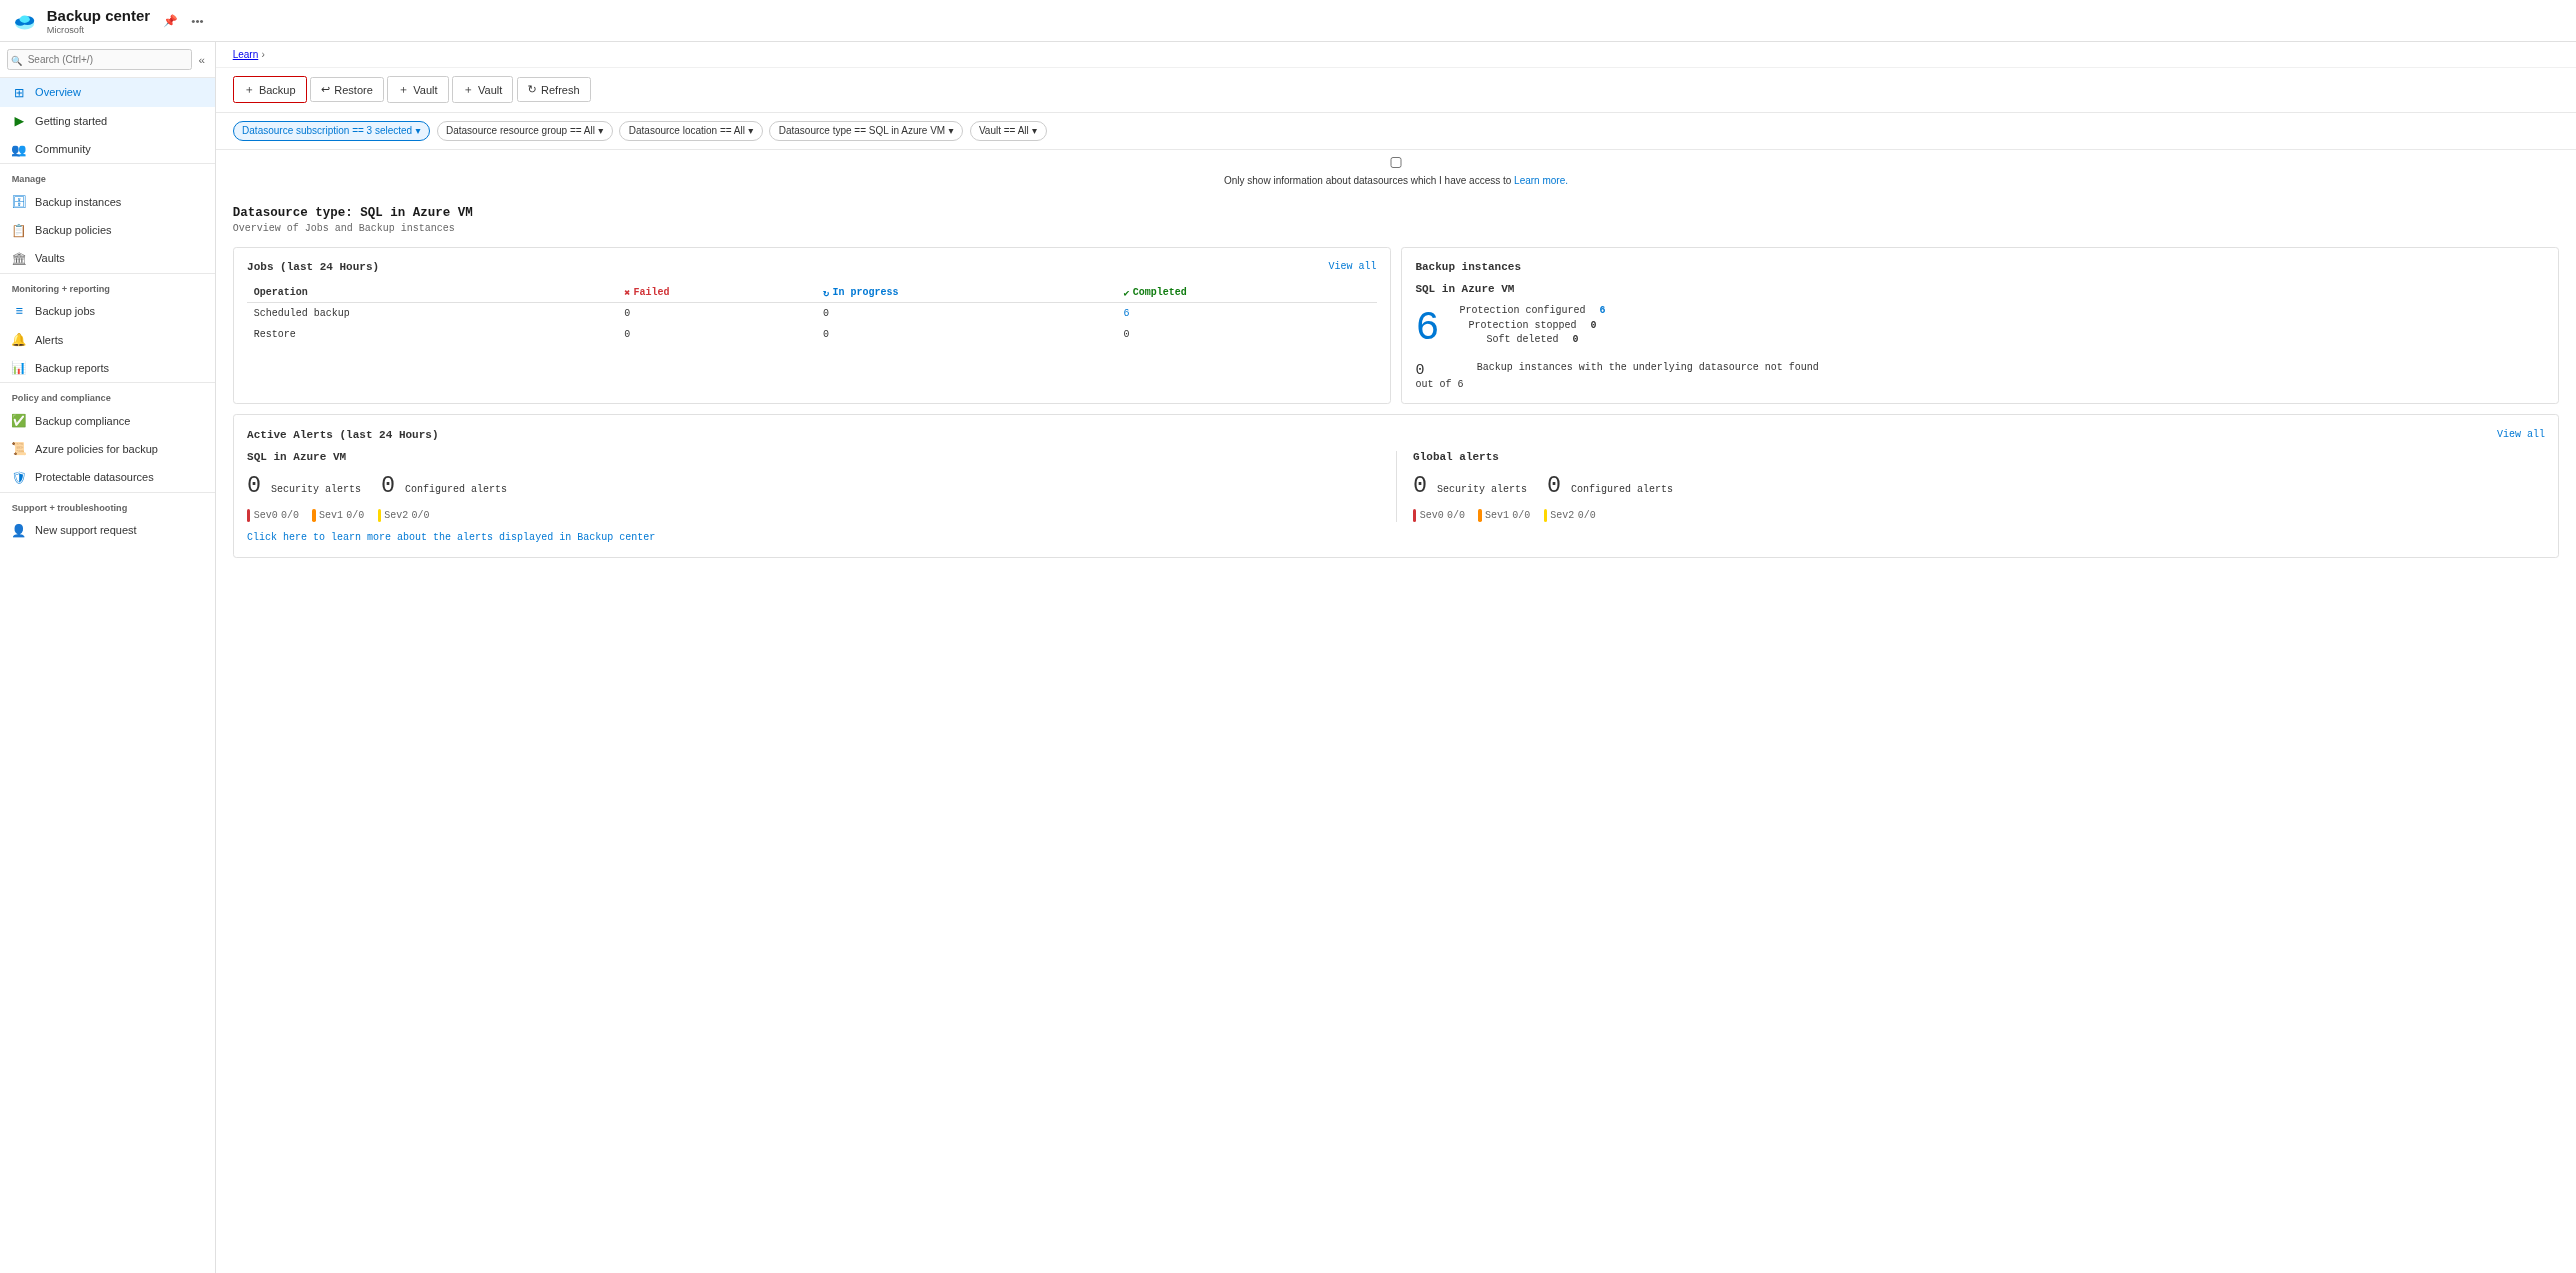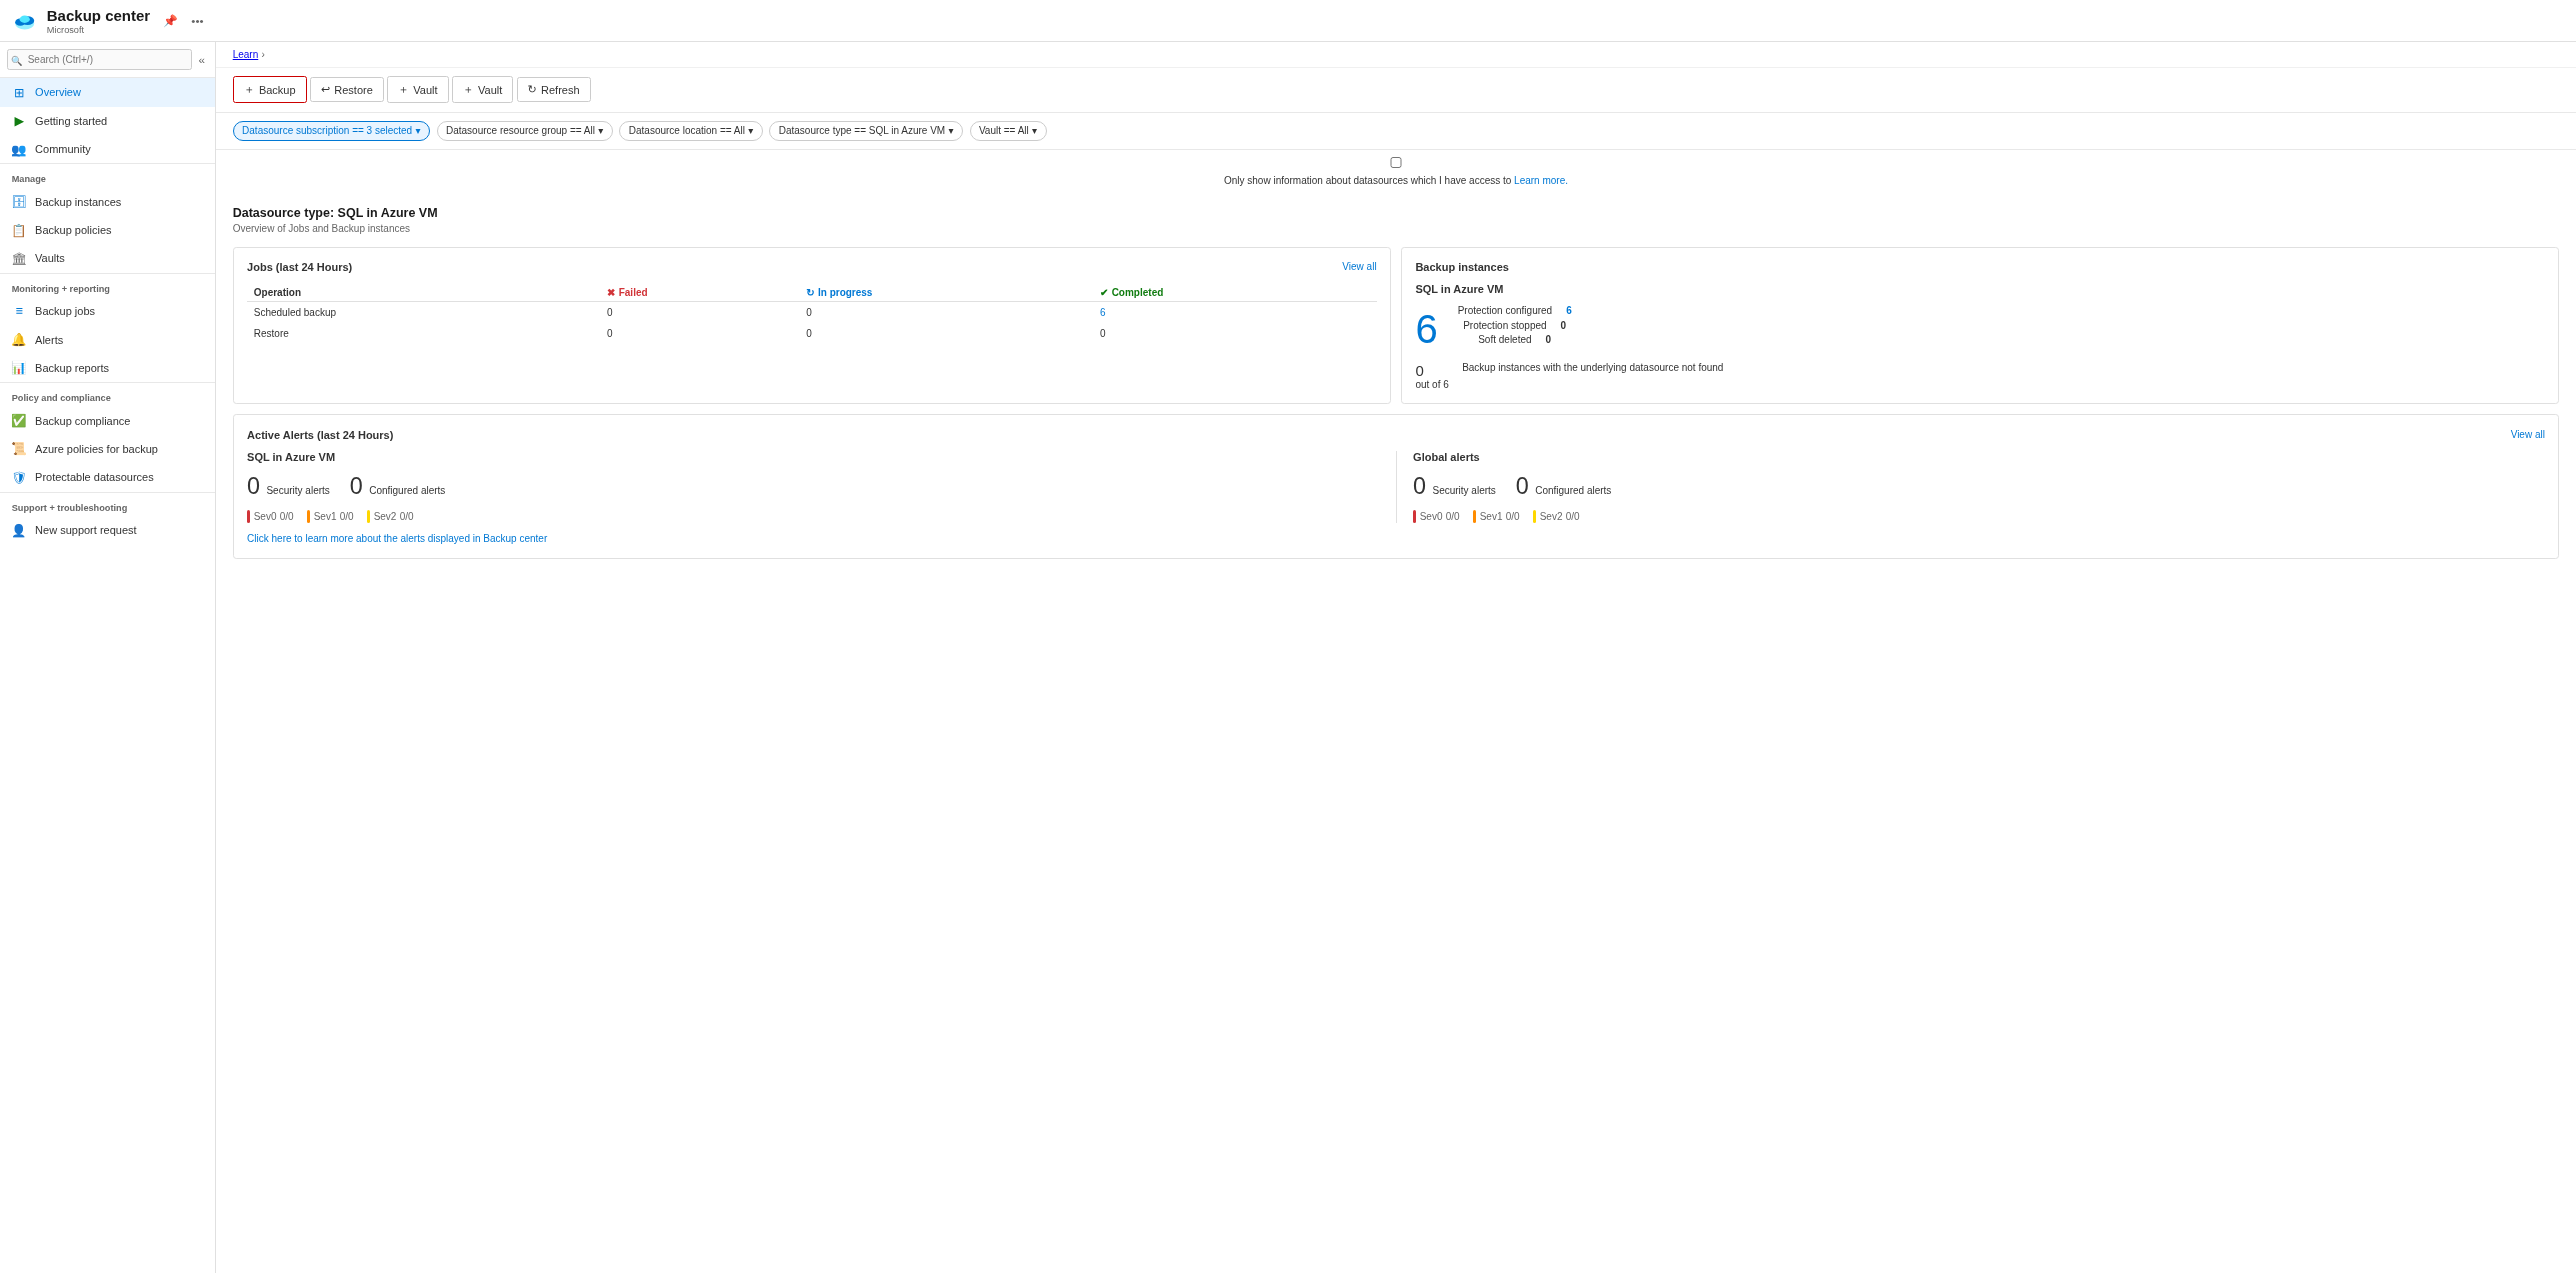--- a/index.html
+++ b/index.html
@@ -44,21 +44,21 @@
     .filter-chip { display: flex; align-items: center; gap: 3.3px; padding: 3.3px 8.4px; border: 0.8px solid #ccc; border-radius: 11.7px; font-size: 10px; cursor: pointer; background: #fff; }
     .filter-chip.active { background: #e8f4ff; border-color: #0078d4; color: #0078d4; }
 
     
     .info-bar { padding: 6.7px 16.7px; display: flex; align-items: center; gap: 6.7px; background: #fff; flex-direction: column; }
     .info-bar input[type=checkbox] { width: 11.7px; height: 11.7px; }
     .info-bar-text { font-size: 10px; color: #333; }
     .info-bar-link { color: #0078d4; text-decoration: none; }
 
     
-    .page-content { padding: 13.4px 16.7px; background: #fff; }
+    .page-content { padding: 13.4px 16.7px; background: #fff; font-family: Liberation Mono, monospace; }
     .page-heading { font-size: 12.5px; font-weight: 600; color: #1a1a1a; margin-bottom: 2.5px; }
     .page-subheading { font-size: 10px; color: #666; margin-bottom: 13.4px; }
 
     
     .cards-row { display: flex; gap: 10px; margin-bottom: 10px; }
     .card { border: 0.8px solid #e0e0e0; border-radius: 3.3px; background: #fff; padding: 13.4px; }
     .card-half { flex: 1; }
     .card-full { flex: 1; }
 
     .card-title { font-size: 11px; font-weight: 600; margin-bottom: 10px; }

